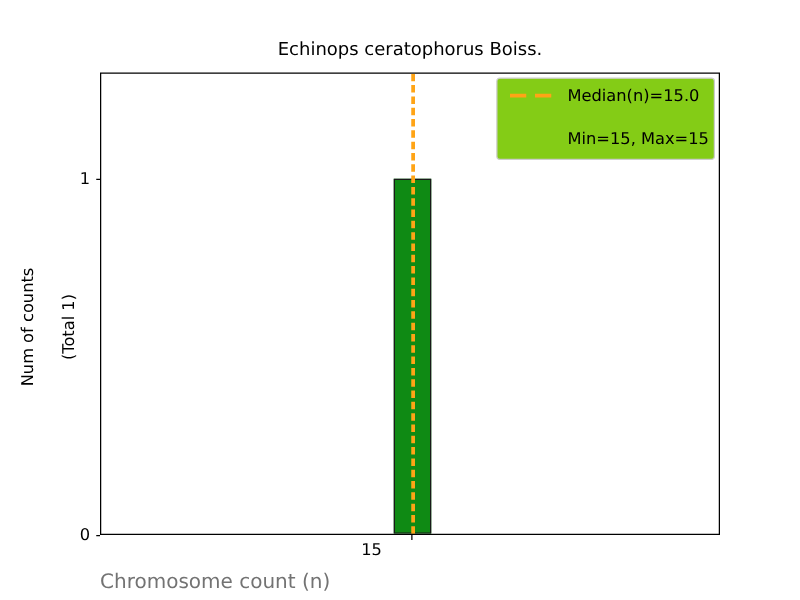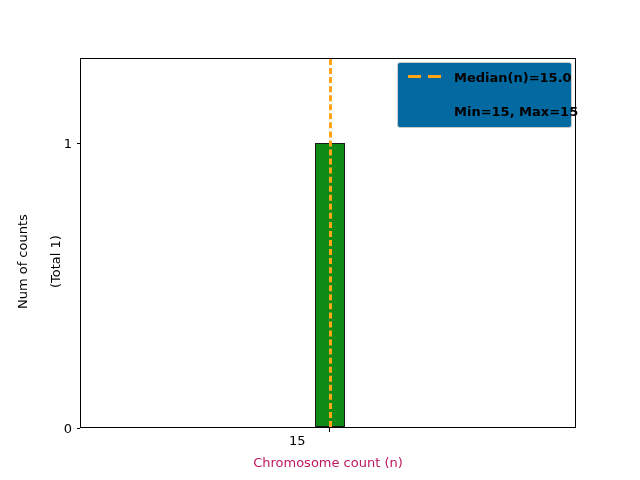--- a/index.html
+++ b/index.html
@@ -113,23 +113,22 @@
     color: #000000;
     line-height: 1.15;
   }
 
   
   #xlabel {
     position: absolute;
     left: 80px;
     top: 455px;
     width: 496px;
-    text-align: center;
-    font-size: 13px;
-    color: #be185d;
+    font-size: 16px;
+    color: #737373;
     white-space: nowrap;
   }
 
   #ylabel {
     position: absolute;
     left: -180px;
     top: 221px;
     width: 440px;
     text-align: center;
     font-size: 13px;
@@ -144,23 +143,22 @@
 
   
   #legend {
     position: absolute;
     left: 397px;
     top: 62px;
     width: 175px;
     box-sizing: border-box;
     border: 1px solid #cccccc;
     border-radius: 3px;
-    background: #0369a1;
+    background: #84cc16;
     padding: 6px 8px 7px 8px;
-    font-weight: bold;
   }
   .legend-row {
     display: flex;
     align-items: flex-start;
   }
   .legend-swatch {
     width: 40px;
     min-width: 40px;
     height: 15px;
     position: relative;
@@ -185,20 +183,21 @@
     display: block;
     text-align: right;
     margin-top: 16px;
   }
 </style>
 </head>
 <body>
 
 <div id="figure">
 
+  <div id="chart-title">Echinops ceratophorus Boiss.</div>
 
   <div class="ytick-label-wrap" style="top:422px;">
     <div class="ytick-label">0</div>
   </div>
   <div class="ytick-label-wrap" style="top:137px;">
     <div class="ytick-label">1</div>
   </div>
 
   <div class="ytick-mark" style="top:427.5px;"></div>
   <div class="ytick-mark" style="top:143px;"></div>

